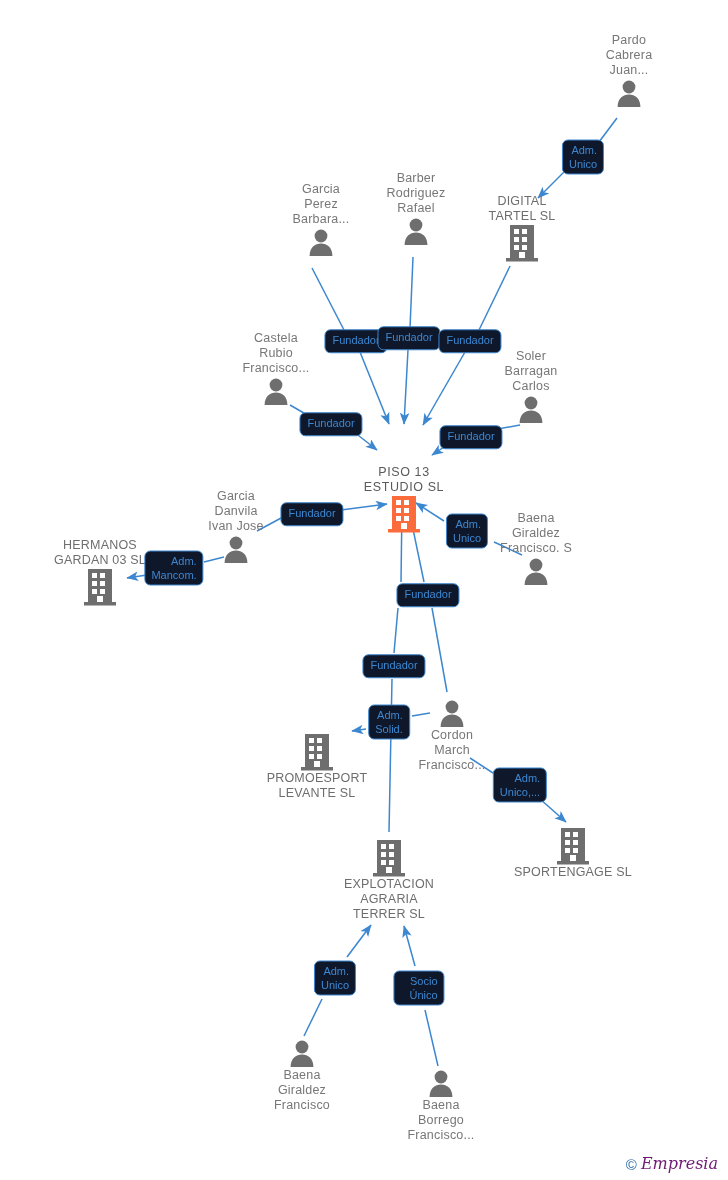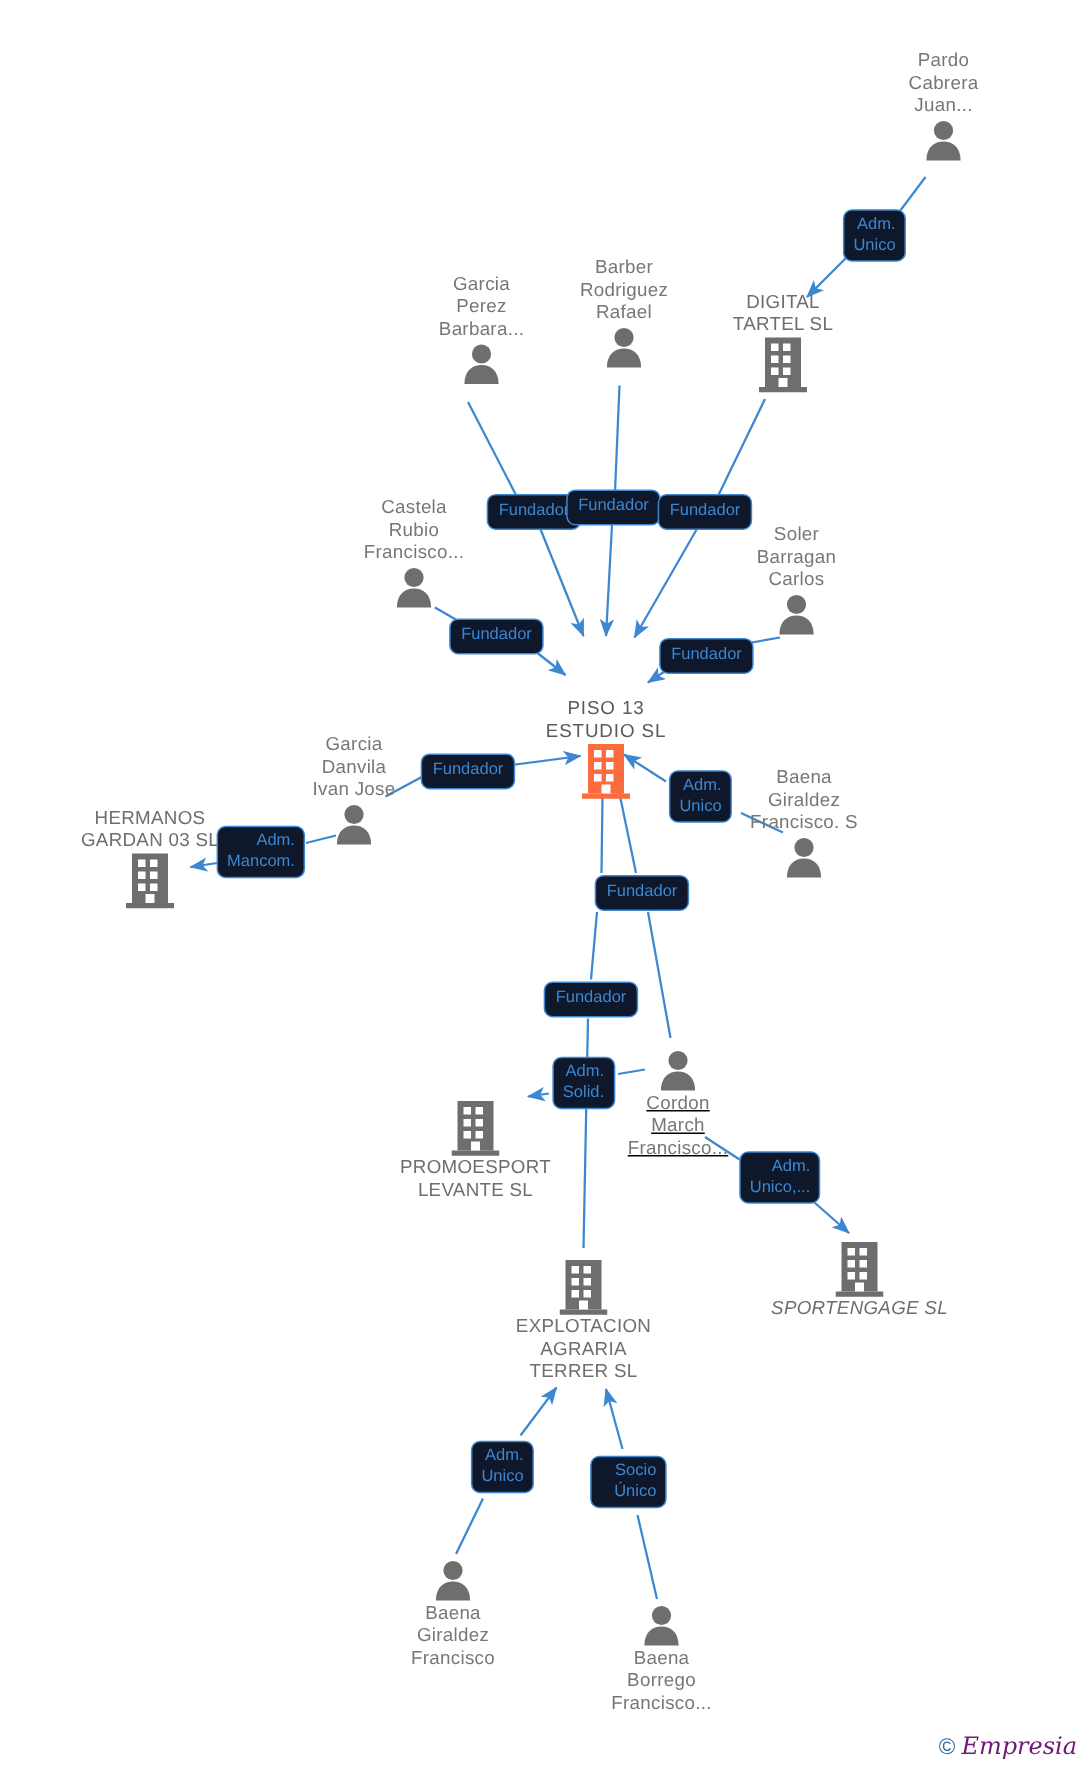--- a/index.html
+++ b/index.html
@@ -285,21 +285,21 @@
 Giraldez
 Francisco.  S</div>
     <span class="icon-wrap">
       <svg width="30" height="30" viewBox="0 0 30 30">
           <circle cx="15" cy="9" r="6.4" fill="#6e6e6e"></circle>
           <path d="M3.6 29 C3.6 20.2 9 16.4 15 16.4 C21 16.4 26.4 20.2 26.4 29 Z" fill="#6e6e6e"></path>
         </svg>
     </span>
   </div>
 
-  <div class="node" style="left:452px; top:698px;text-decoration:underline;">
+  <div class="node" style="left:452px; top:698px;">
     <span class="icon-wrap">
       <svg width="30" height="30" viewBox="0 0 30 30">
           <circle cx="15" cy="9" r="6.4" fill="#6e6e6e"></circle>
           <path d="M3.6 29 C3.6 20.2 9 16.4 15 16.4 C21 16.4 26.4 20.2 26.4 29 Z" fill="#6e6e6e"></path>
         </svg>
     </span>
     <div class="node-label">Cordon
 March
 Francisco...</div>
   </div>
@@ -317,21 +317,21 @@
             <rect x="8" y="21" width="5" height="5"></rect>
             <rect x="16" y="21" width="5" height="5"></rect>
             <rect x="13" y="28" width="6" height="6"></rect>
           </g>
         </svg>
     </span>
     <div class="node-label company">PROMOESPORT
 LEVANTE  SL</div>
   </div>
 
-  <div class="node" style="left:573px; top:827px;font-style:italic;">
+  <div class="node" style="left:573px; top:827px;">
     <span class="icon-wrap">
       <svg width="32" height="38" viewBox="0 0 32 38">
           <rect x="4" y="1" width="24" height="33" fill="#6e6e6e"></rect>
           <rect x="0" y="34" width="32" height="3.5" fill="#6e6e6e"></rect>
           <g fill="#ffffff">
             <rect x="8" y="5" width="5" height="5"></rect>
             <rect x="16" y="5" width="5" height="5"></rect>
             <rect x="8" y="13" width="5" height="5"></rect>
             <rect x="16" y="13" width="5" height="5"></rect>
             <rect x="8" y="21" width="5" height="5"></rect>

